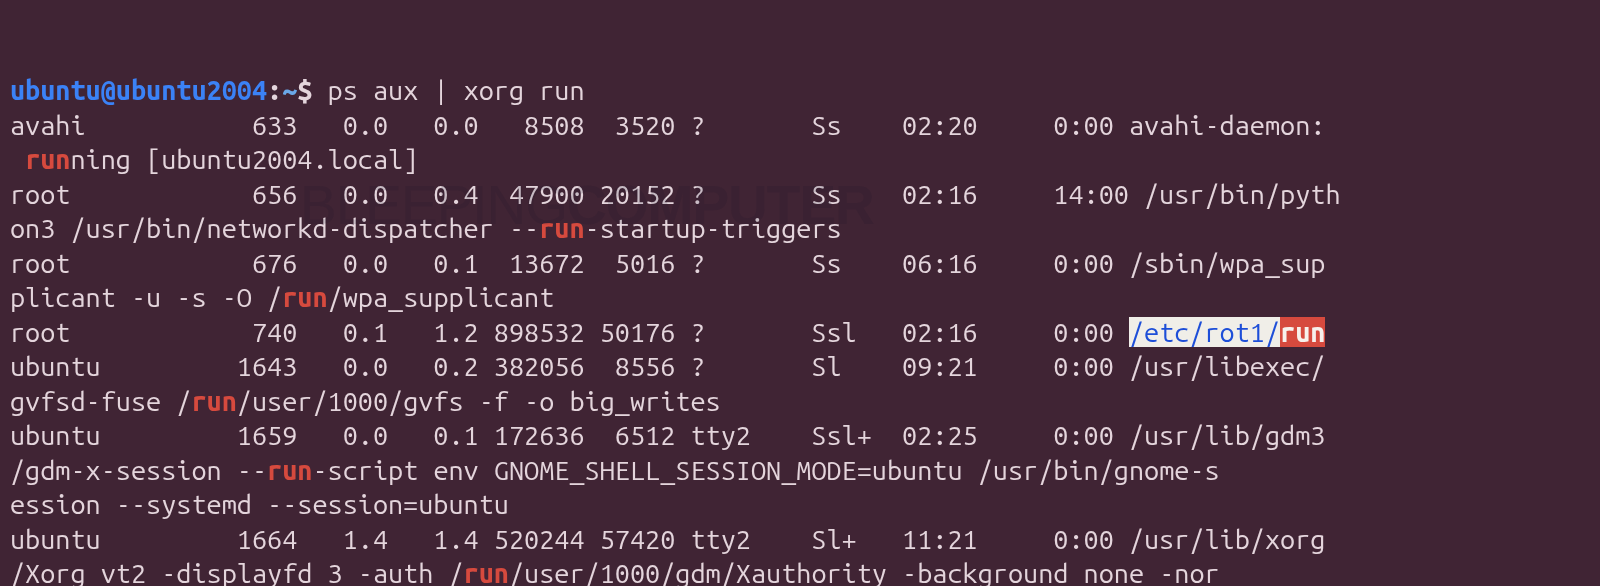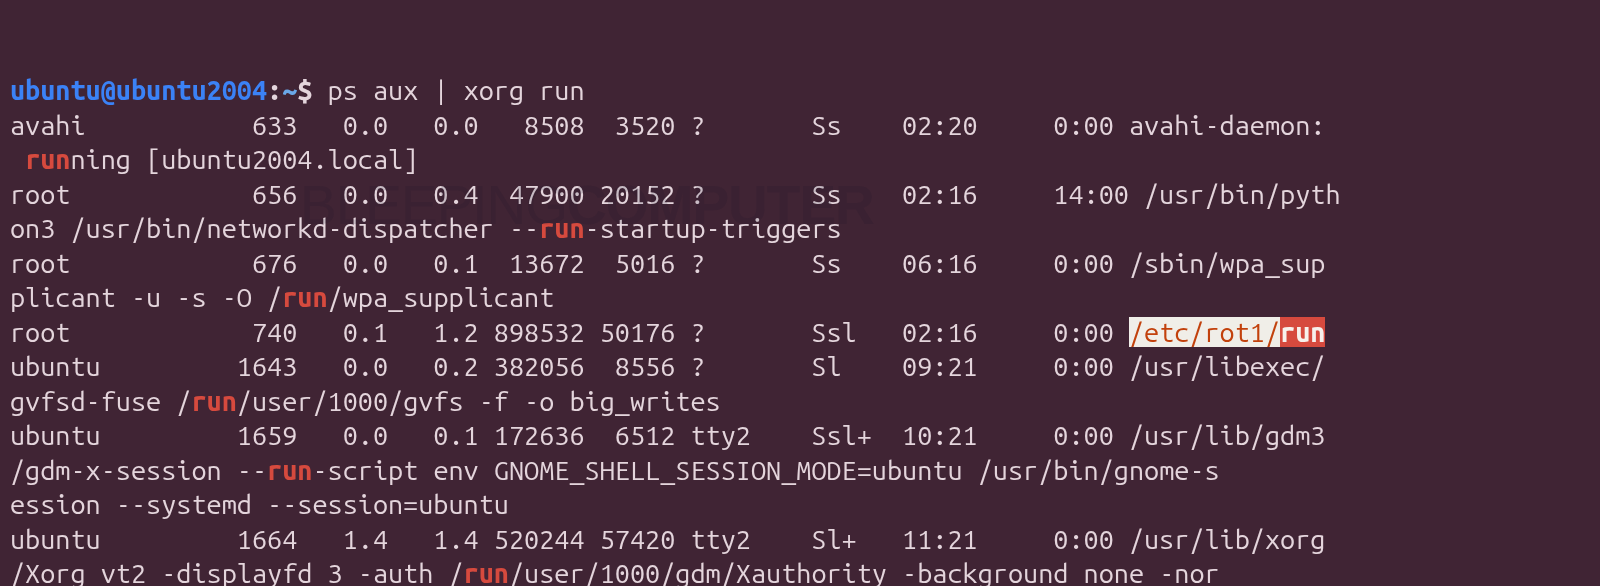--- a/index.html
+++ b/index.html
@@ -17,21 +17,21 @@
     color: #e4d5dc;
     padding: 4px 10px 8px 10px;
     white-space: pre;
     letter-spacing: 0px;
     position: relative;
   }
   .prompt-user { color: #3b82f6; font-weight: bold; }
   .prompt-sep  { color: #e4d5dc; font-weight: bold; }
   .prompt-path { color: #6aa8e8; font-weight: bold; }
   .hl { color: #d64a3e; font-weight: bold; }
-  .sel-bg { background: #f0eee8; color: #c2410c; }
+  .sel-bg { background: #f0eee8; color: #1d4ed8; }
   .sel-hl { background: #d64a3e; color: #f7f1ec; font-weight: bold; }
   .nowrap { white-space: pre; }
   .watermark {
     position: absolute;
     left: 300px;
     top: 188px;
     font-family: Arial, Helvetica, sans-serif;
     font-size: 55px;
     font-weight: 300;
     color: rgba(20,20,40,0.14);
@@ -50,18 +50,18 @@
 <span class="nowrap"><span class="prompt-user">ubuntu@ubuntu2004</span><span class="prompt-sep">:</span><span class="prompt-path">~</span><span class="prompt-sep">$ </span><span>ps aux | xorg run</span></span>
 <div id="out"><span class="nowrap">avahi           633   0.0   0.0   8508  3520 ?       Ss    02:20     0:00 avahi-daemon:</span>
 <span class="nowrap"> <span class="hl">run</span>ning [ubuntu2004.local]</span>
 <span class="nowrap">root            656   0.0   0.4  47900 20152 ?       Ss    02:16     14:00 /usr/bin/pyth</span>
 <span class="nowrap">on3 /usr/bin/networkd-dispatcher --<span class="hl">run</span>-startup-triggers</span>
 <span class="nowrap">root            676   0.0   0.1  13672  5016 ?       Ss    06:16     0:00 /sbin/wpa_sup</span>
 <span class="nowrap">plicant -u -s -O /<span class="hl">run</span>/wpa_supplicant</span>
 <span class="nowrap">root            740   0.1   1.2 898532 50176 ?       Ssl   02:16     0:00 <span class="sel-bg">/etc/rot1/</span><span class="sel-hl">run</span></span>
 <span class="nowrap">ubuntu         1643   0.0   0.2 382056  8556 ?       Sl    09:21     0:00 /usr/libexec/</span>
 <span class="nowrap">gvfsd-fuse /<span class="hl">run</span>/user/1000/gvfs -f -o big_writes</span>
-<span class="nowrap">ubuntu         1659   0.0   0.1 172636  6512 tty2    Ssl+  10:21     0:00 /usr/lib/gdm3</span>
+<span class="nowrap">ubuntu         1659   0.0   0.1 172636  6512 tty2    Ssl+  02:25     0:00 /usr/lib/gdm3</span>
 <span class="nowrap">/gdm-x-session --<span class="hl">run</span>-script env GNOME_SHELL_SESSION_MODE=ubuntu /usr/bin/gnome-s</span>
 <span class="nowrap">ession --systemd --session=ubuntu</span>
 <span class="nowrap">ubuntu         1664   1.4   1.4 520244 57420 tty2    Sl+   11:21     0:00 /usr/lib/xorg</span>
 <span class="nowrap">/Xorg vt2 -displayfd 3 -auth /<span class="hl">run</span>/user/1000/gdm/Xauthority -background none -nor</span></div>
 </div>
 
 </body></html>

